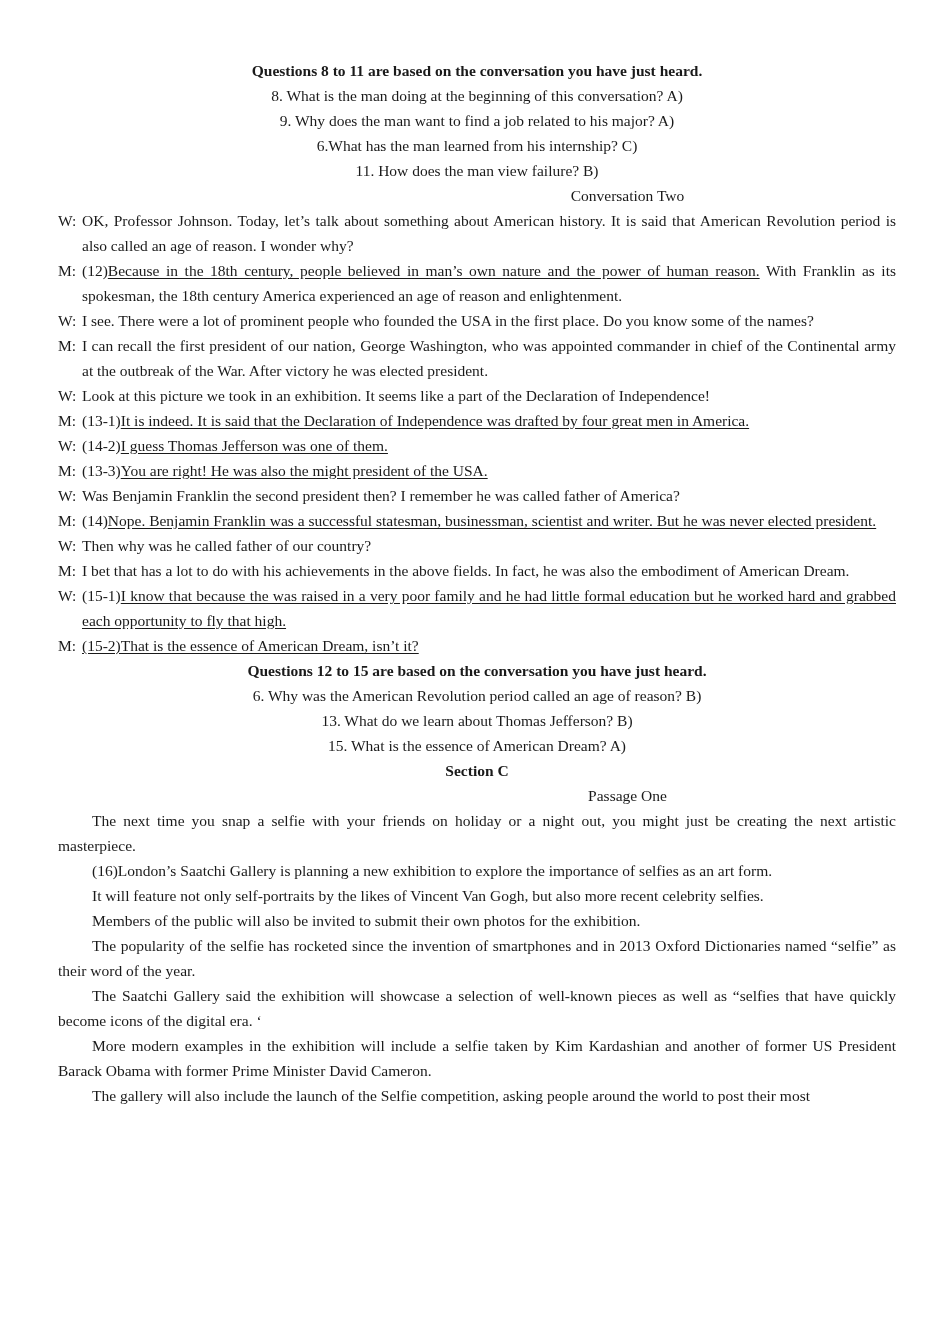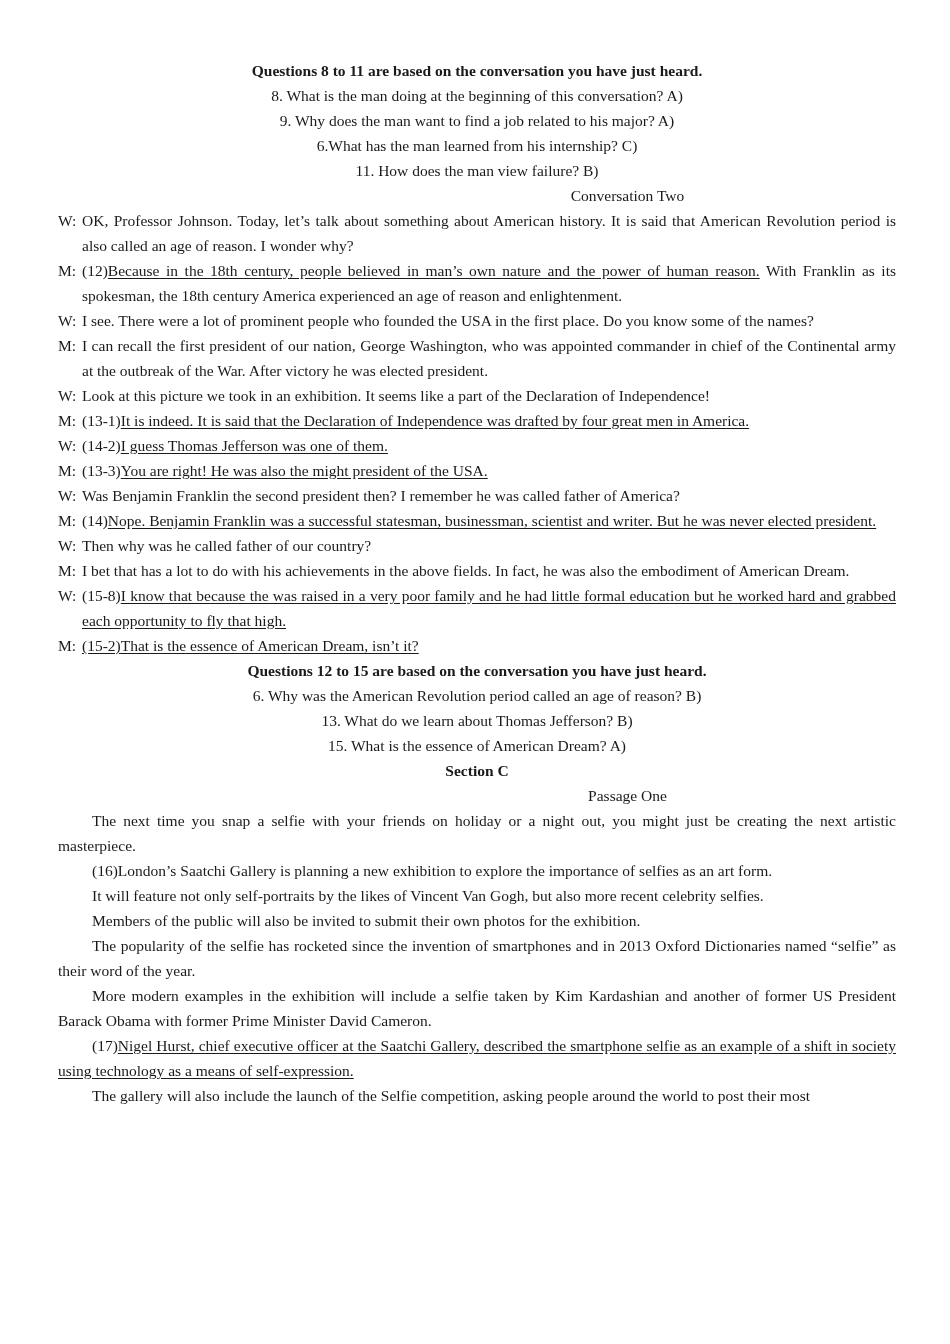--- a/index.html
+++ b/index.html
@@ -77,21 +77,21 @@
     <div class="dlg">
       <span class="spk">W:</span>
       <span class="dtext"><span></span><u></u><span>Then why was he called father of our country?</span></span>
     </div>
     <div class="dlg">
       <span class="spk">M:</span>
       <span class="dtext"><span></span><u></u><span>I bet that has a lot to do with his achievements in the above fields. In fact, he was also the embodiment of American Dream.</span></span>
     </div>
     <div class="dlg">
       <span class="spk">W:</span>
-      <span class="dtext"><span>(15-8)</span><u>I know that because the was raised in a very poor family and he had little formal education but he worked hard and grabbed each opportunity to fly that high.</u><span></span></span>
+      <span class="dtext"><span>(15-1)</span><u>I know that because the was raised in a very poor family and he had little formal education but he worked hard and grabbed each opportunity to fly that high.</u><span></span></span>
     </div>
     <div class="dlg">
       <span class="spk">M:</span>
       <span class="dtext"><span></span><u>(15-2)That is the essence of American Dream, isn’t it?</u><span></span></span>
     </div>
   </div>
 
   <div class="line bold">Questions 12 to 15 are based on the conversation you have just heard.</div>
   <div class="line">6. Why was the American Revolution period called an age of reason? B)</div>
   <div class="line">13. What do we learn about Thomas Jefferson? B)</div>
@@ -99,18 +99,18 @@
 
   <div class="line bold">Section C</div>
   <div class="line center-off">Passage One</div>
 
   <div>
     <div class="para indent"><span></span><u></u><span>The next time you snap a selfie with your friends on holiday or a night out, you might just be creating the next artistic masterpiece.</span></div>
     <div class="para indent"><span></span><u></u><span>(16)London’s Saatchi Gallery is planning a new exhibition to explore the importance of selfies as an art form.</span></div>
     <div class="para indent"><span></span><u></u><span>It will feature not only self-portraits by the likes of Vincent Van Gogh, but also more recent celebrity selfies.</span></div>
     <div class="para indent"><span></span><u></u><span>Members of the public will also be invited to submit their own photos for the exhibition.</span></div>
     <div class="para indent"><span></span><u></u><span>The popularity of the selfie has rocketed since the invention of smartphones and in 2013 Oxford Dictionaries named “selfie” as their word of the year.</span></div>
+    <div class="para indent"><span></span><u></u><span>The Saatchi Gallery said the exhibition will showcase a selection of well-known pieces as well as “selfies that have quickly become icons of the digital era. ‘</span></div>
     <div class="para indent"><span></span><u></u><span>More modern examples in the exhibition will include a selfie taken by Kim Kardashian and another of former US President Barack Obama with former Prime Minister David Cameron.</span></div>
-    <div class="para indent"><span>(17)</span><u>Nigel Hurst, chief executive officer at the Saatchi Gallery, described the smartphone selfie as an example of a shift in society using technology as a means of self-expression.</u><span></span></div>
     <div class="para indent"><span></span><u></u><span>The gallery will also include the launch of the Selfie competition, asking people around the world to post their most</span></div>
   </div>
 
 </div>
 
 </body></html>

